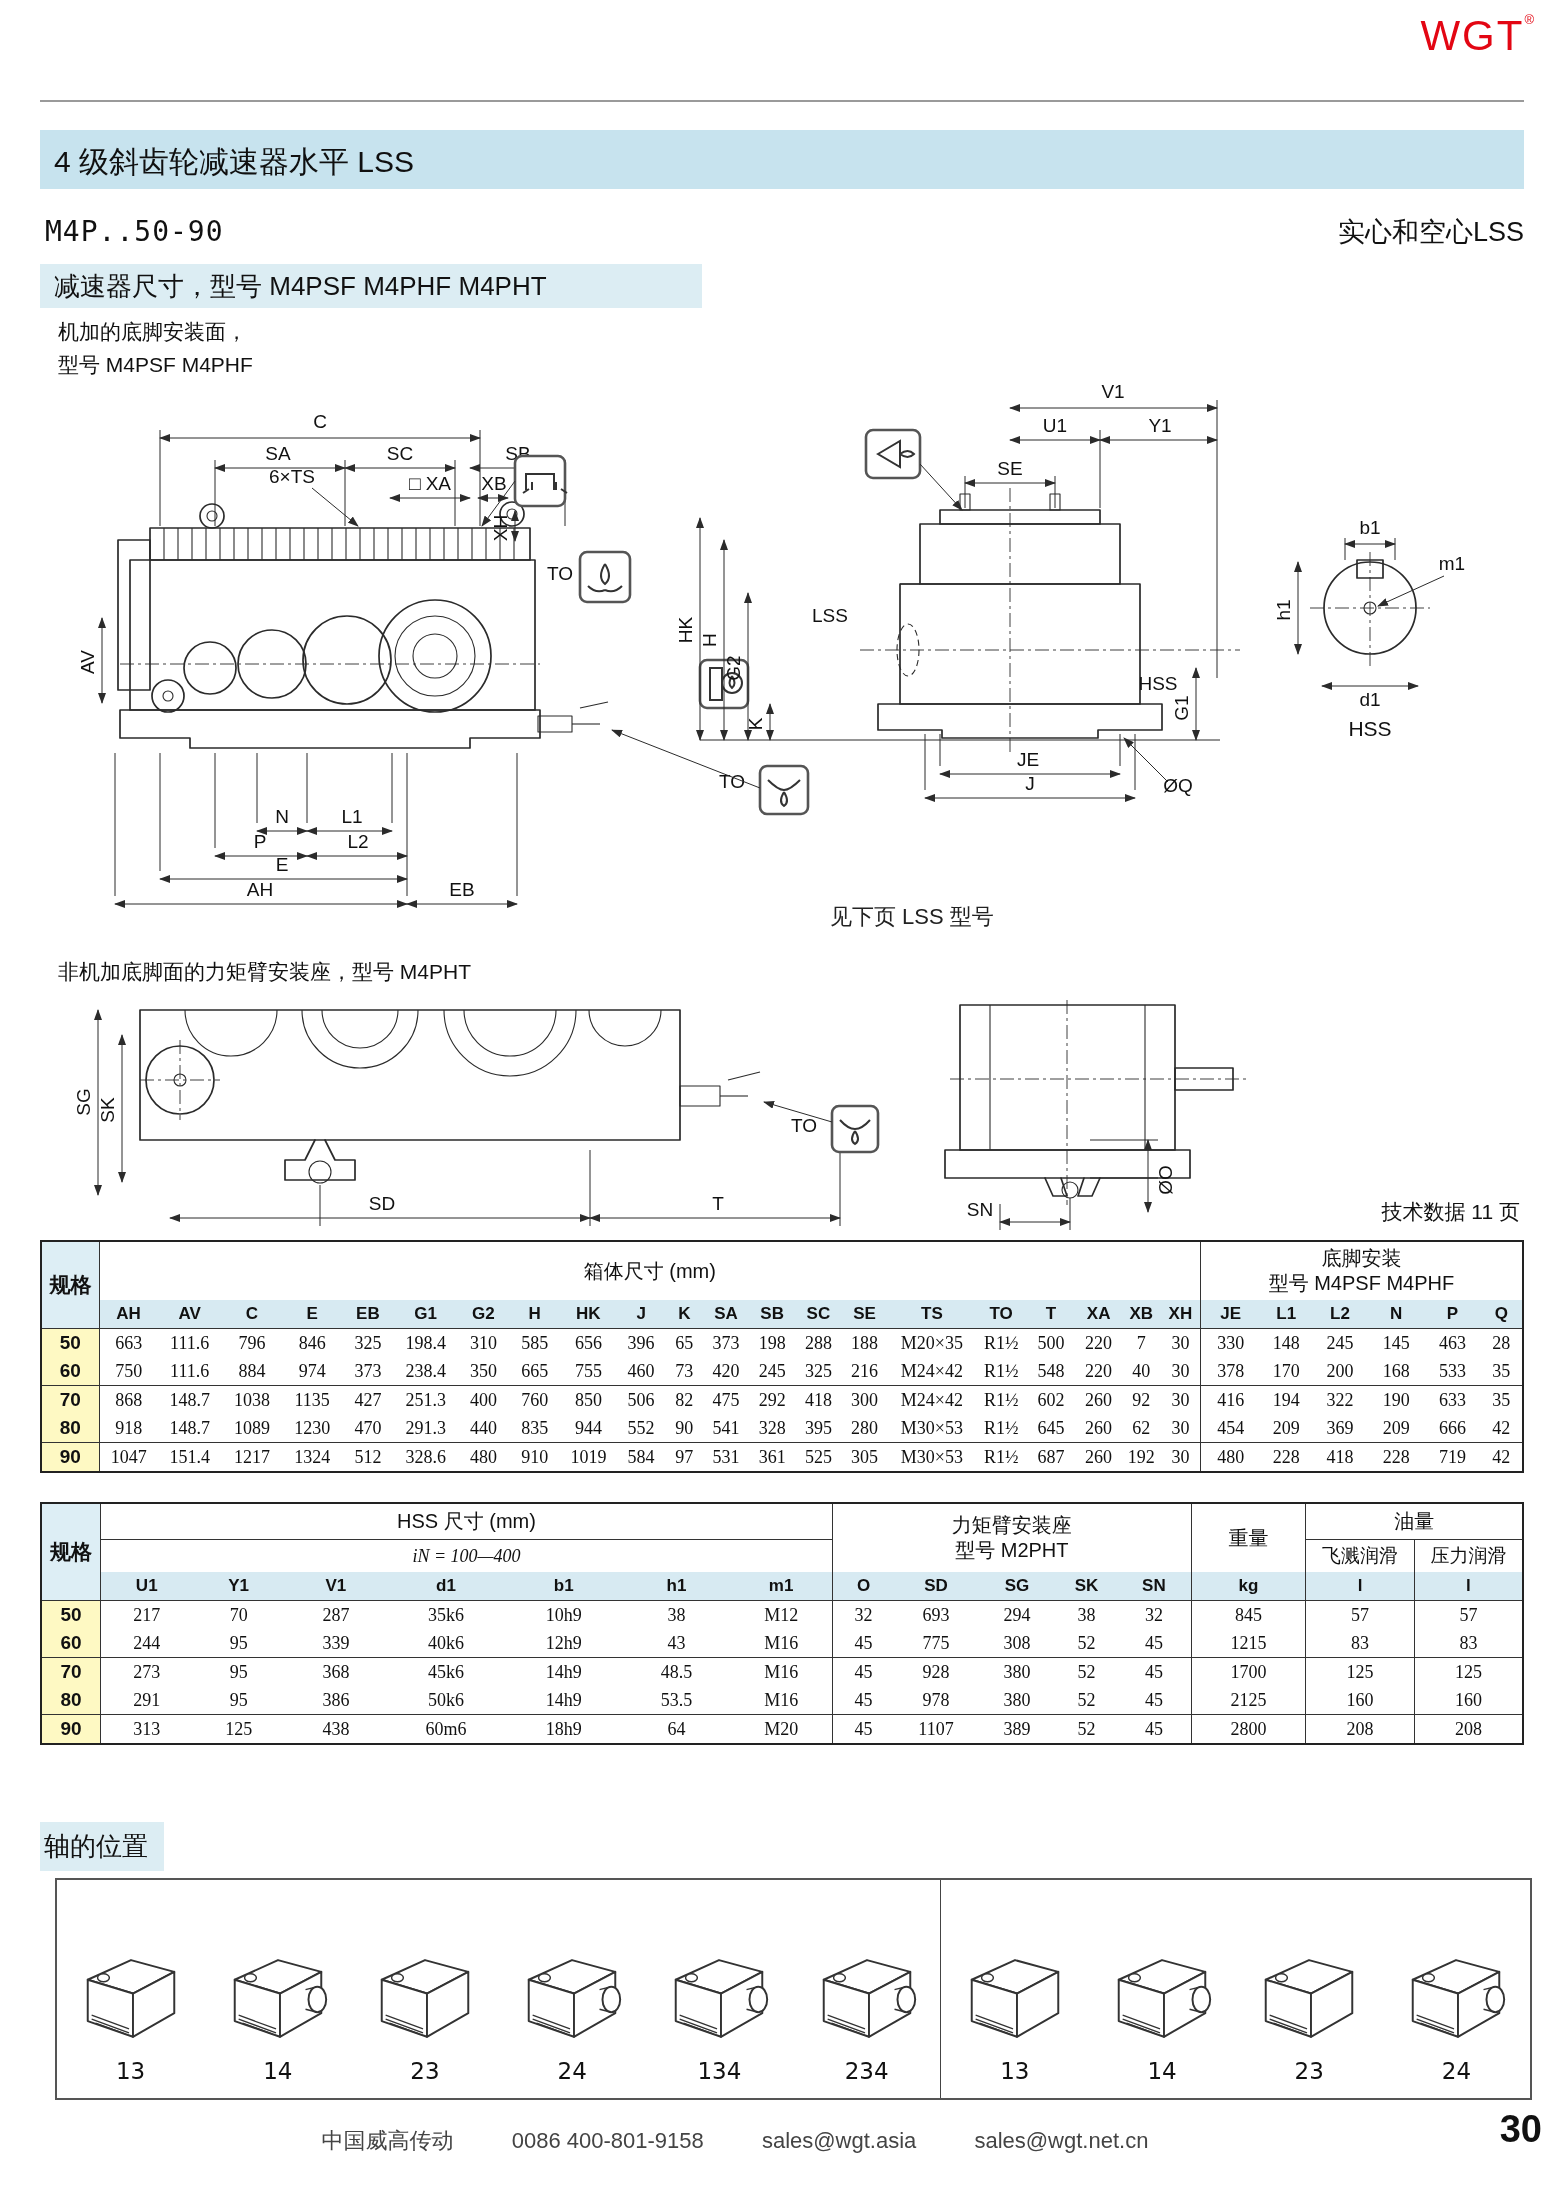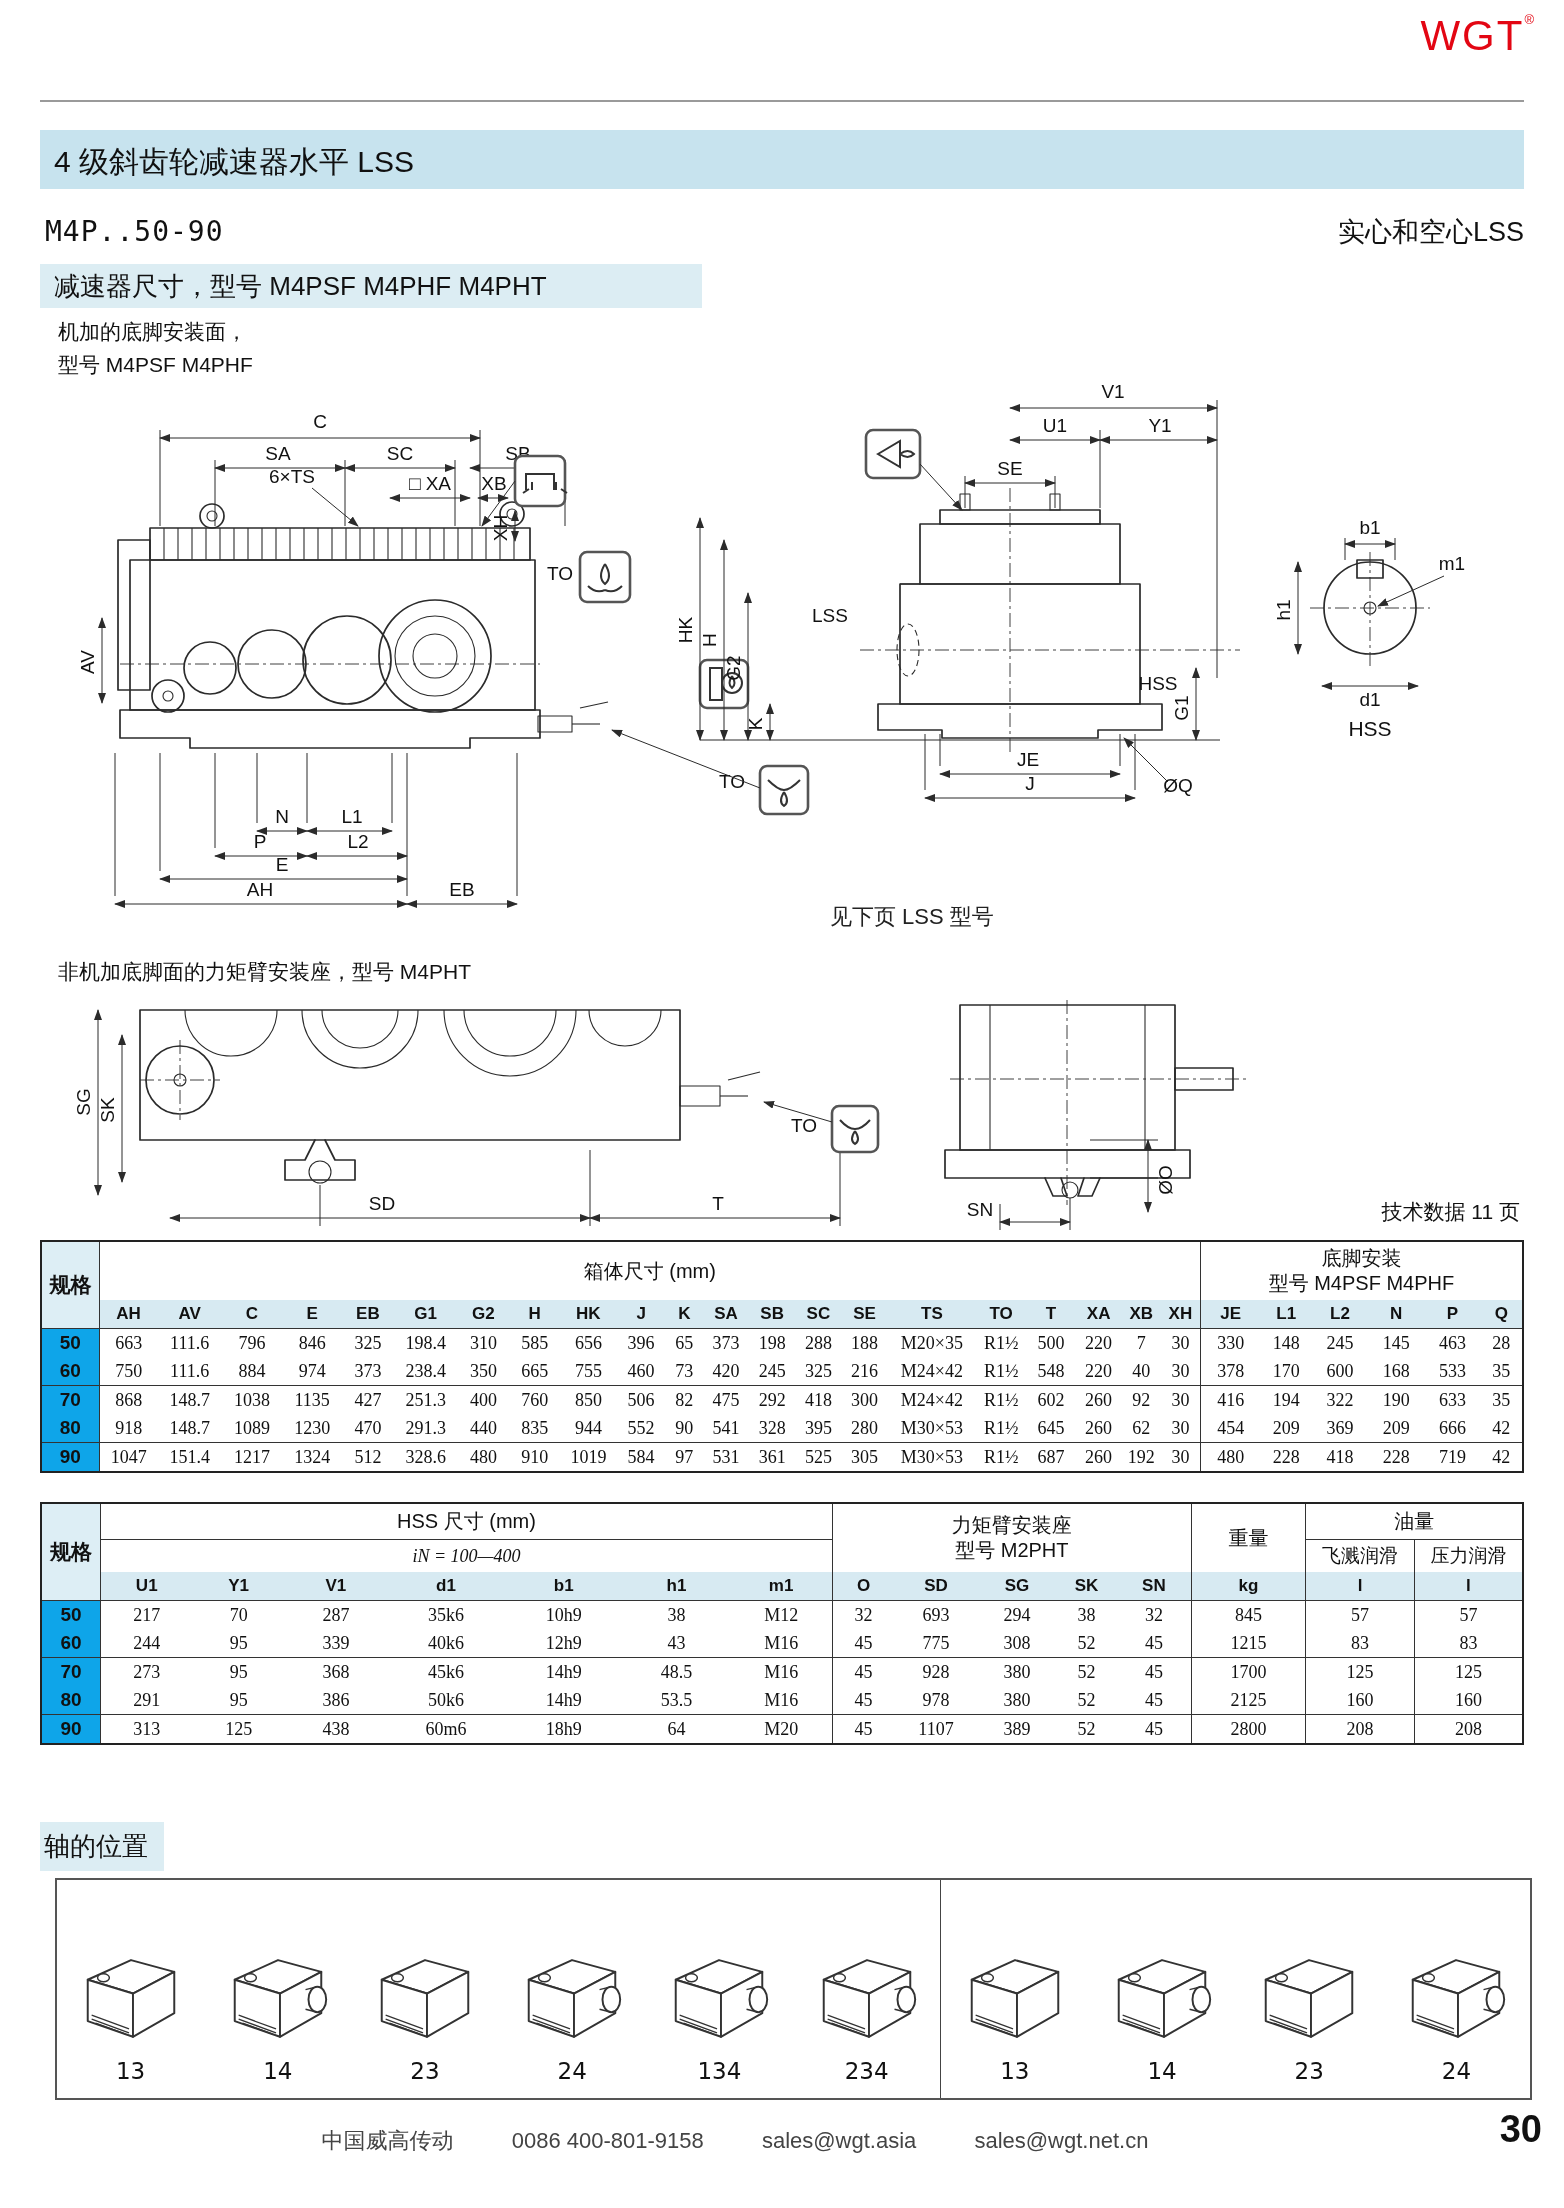--- a/index.html
+++ b/index.html
@@ -36,21 +36,21 @@
   
   .twrap{left:40px;width:1484px;}
   table{border-collapse:collapse;width:100%;table-layout:fixed;background:#fff;}
   table,.otb{border:2px solid #222;}
   th,td{padding:2px 1px;text-align:center;overflow:hidden;white-space:nowrap;}
   th.grp{font-size:20px;font-weight:normal;padding:4px 0;}
   th.grp div{line-height:1.25;}
   .spec-h{font-size:21px;font-weight:bold;background:#ddeef5;border-right:1px solid #333;width:58px;}
   .colrow th{background:#d7eaf2;font-size:17px;font-weight:600;padding:4px 0;}
   tbody td{font-family:"Liberation Serif","DejaVu Serif",serif;font-size:18px;padding:3px 0;}
-  tbody td.spec{font-family:"Liberation Sans",sans-serif;font-size:19px;font-weight:bold;background:#0ea5e9;border-right:1px solid #333;}
+  tbody td.spec{font-family:"Liberation Sans",sans-serif;font-size:19px;font-weight:bold;background:#fef9c3;border-right:1px solid #333;}
   thead{border-bottom:1.5px solid #333;}
   tr.gsep td{border-top:1.5px solid #333;}
   .gL{border-left:1.5px solid #333;}
   th.hssb{border-bottom:1px solid #333;}
   th.oilb{border-bottom:1px solid #333;}
   th.ratio{font-size:18px;font-weight:normal;font-family:"Liberation Serif",serif;padding:3px 0;font-style:italic;}
   th.sub{font-size:19px;font-weight:normal;padding:3px 0;}
 
   
   .shafthead{left:40px;top:1822px;background:#dcedf3;font-size:26px;padding:7px 16px 7px 4px;}
@@ -490,21 +490,21 @@
           <td>325</td>
           <td>216</td>
           <td>M24×42</td>
           <td>R1½</td>
           <td>548</td>
           <td>220</td>
           <td>40</td>
           <td>30</td>
           <td class="gL">378</td>
           <td>170</td>
-          <td>600</td>
+          <td>200</td>
           <td>168</td>
           <td>533</td>
           <td>35</td>
         </tr>
         <tr class="gsep">
           <td class="spec">70</td>
           <td>868</td>
           <td>148.7</td>
           <td>1038</td>
           <td>1135</td>

